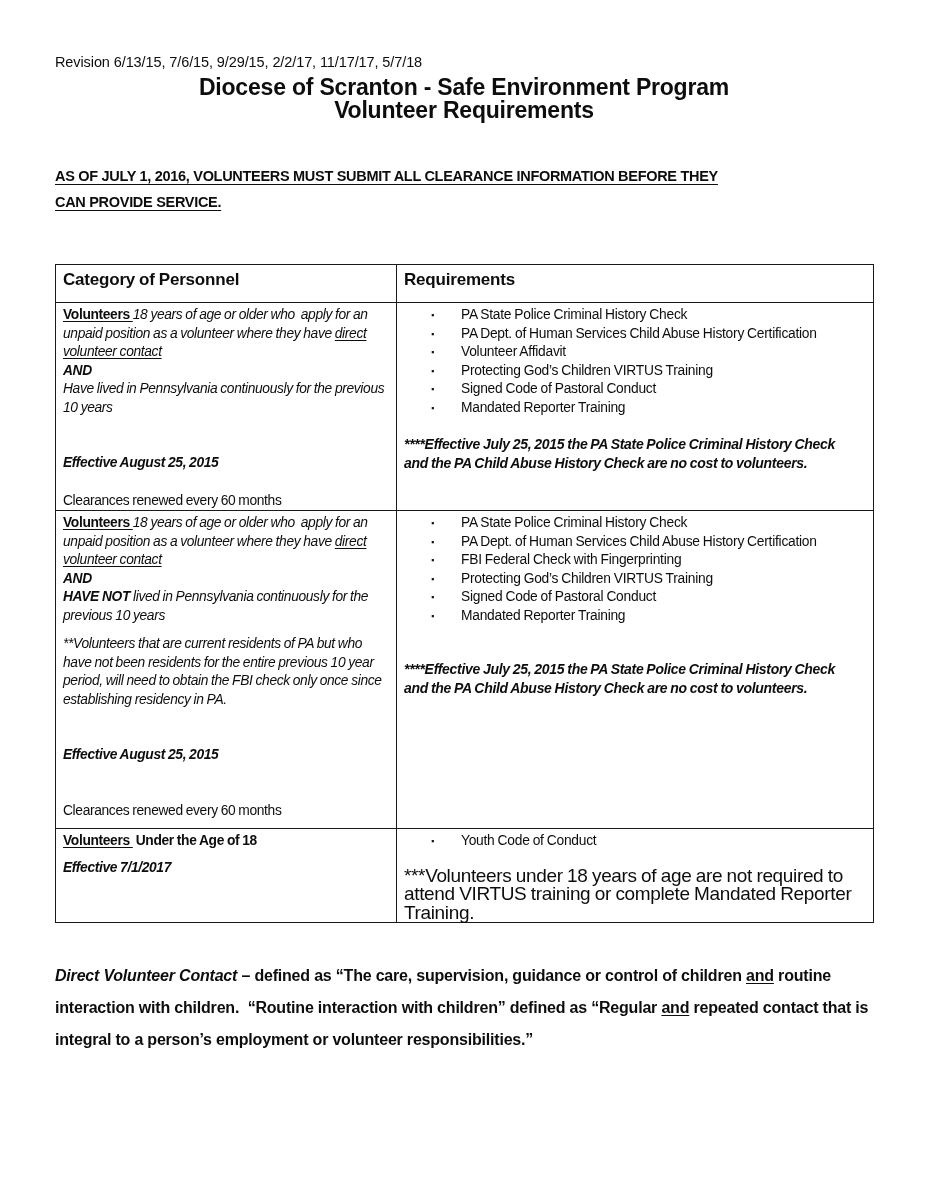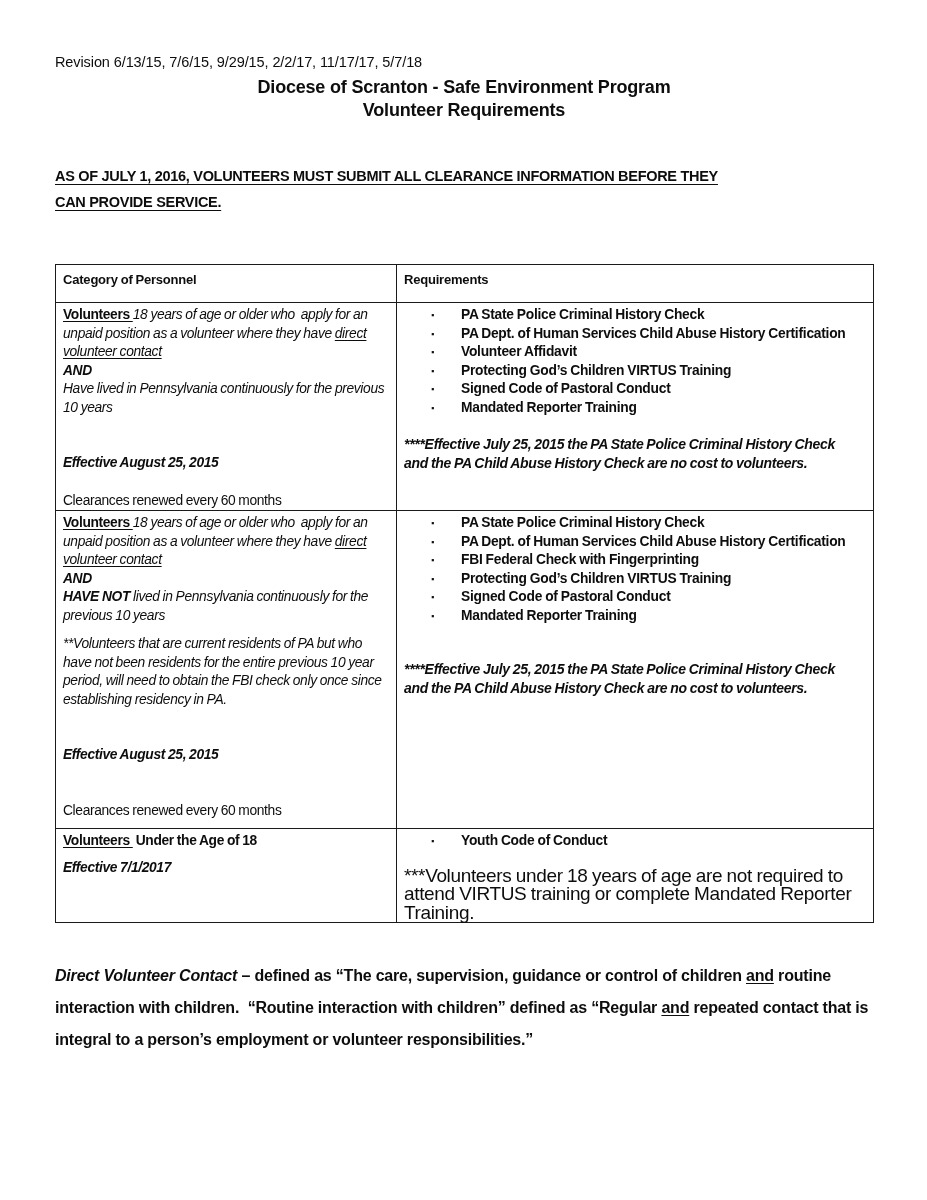--- a/index.html
+++ b/index.html
@@ -4,52 +4,52 @@
 <style>
   html,body { margin:0; padding:0; background:#ffffff; }
   .page {
     width:927px; height:1200px; box-sizing:border-box;
     padding:54px 54px 0 55px;
     font-family:"Liberation Sans", sans-serif;
     color:#0d0d0d; background:#ffffff;
     overflow:hidden;
   }
   .revision { font-size:14.5px; letter-spacing:-0.1px; }
-  .title-block { text-align:center; font-weight:700; font-size:18px; line-height:23px; letter-spacing:-0.2px; margin-top:6px; }
+  .title-block { text-align:center; font-weight:700; font-size:23px; line-height:23px; letter-spacing:-0.2px; margin-top:6px; }
   .notice { margin-top:41px; font-weight:700; font-size:14.5px; line-height:26px; letter-spacing:-0.3px; }
   .notice > div { text-decoration:underline; text-underline-offset:3px; }
 
   table.req-table { border-collapse:collapse; table-layout:fixed; width:818px; margin-top:49px; }
   .req-table td {
     border:1.5px solid #1a1a1a; vertical-align:top;
     padding:3px 8px 0 7px; box-sizing:border-box;
     font-size:13.8px; line-height:18.5px; letter-spacing:-0.35px; word-spacing:-0.5px;
   }
-  tr.hdr td { font-weight:700; font-size:13px; height:38px; padding-top:6px; letter-spacing:-0.2px; }
+  tr.hdr td { font-weight:700; font-size:17px; height:38px; padding-top:6px; letter-spacing:-0.2px; }
   tr.row1 td { height:207px; }
   tr.row2 td { height:318px; }
   tr.row3 td { height:74px; }
 
   p { margin:0; }
   .b  { font-weight:700; }
   .i  { font-style:italic; }
   .bi { font-weight:700; font-style:italic; }
   .u  { text-decoration:underline; text-underline-offset:2px; }
   .pre{ white-space:pre-wrap; }
 
   .eff1   { margin-top:37px; }
   .renew1 { margin-top:19px; }
   .fbi    { margin-top:10px; }
   .eff2   { margin-top:37px; }
   .renew2 { margin-top:37px; }
   .eff3   { margin-top:8px; }
 
   .bullet-row { display:flex; }
   .bullet-glyph { flex:0 0 30px; margin-left:27px; font-size:9px; line-height:18.5px; }
-  .bullet-text { letter-spacing:-0.25px;font-weight:bold; }
+  .bullet-text { letter-spacing:-0.25px; }
 
   .note { font-weight:700; font-style:italic; font-size:14px; letter-spacing:-0.3px; word-spacing:-0.6px; line-height:18.5px; }
   .note1 { margin-top:18px; }
   .note2 { margin-top:35px; }
   .note3 { margin-top:16px; font-size:19px; line-height:18.5px; }
 
   .definition { margin-top:37px; width:818px; font-weight:700; font-size:16px; line-height:32px; letter-spacing:-0.2px; }
 </style>
 </head>
 <body>

